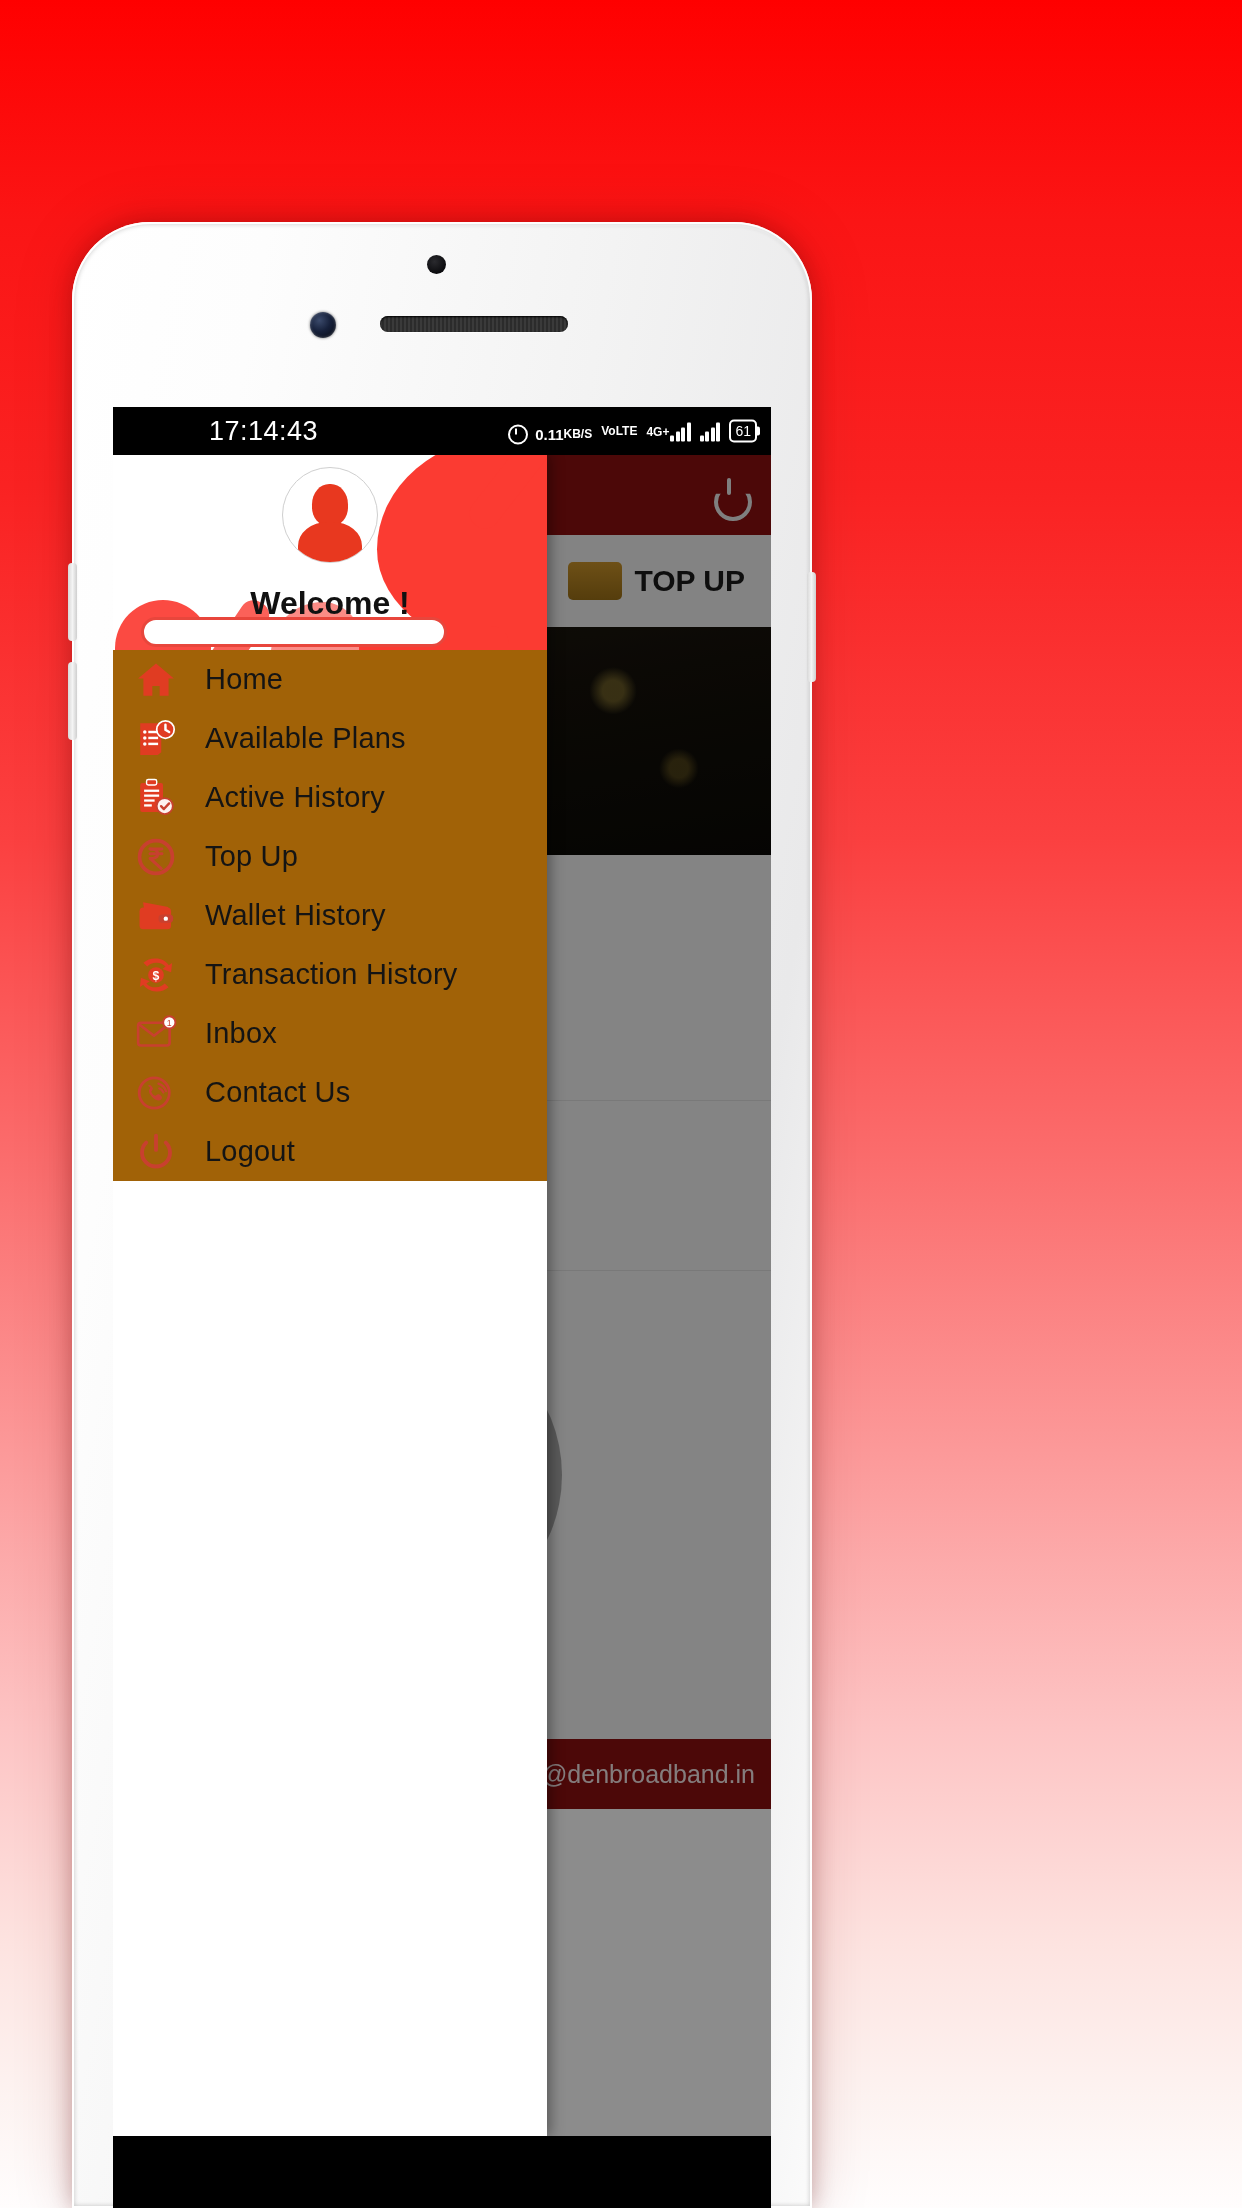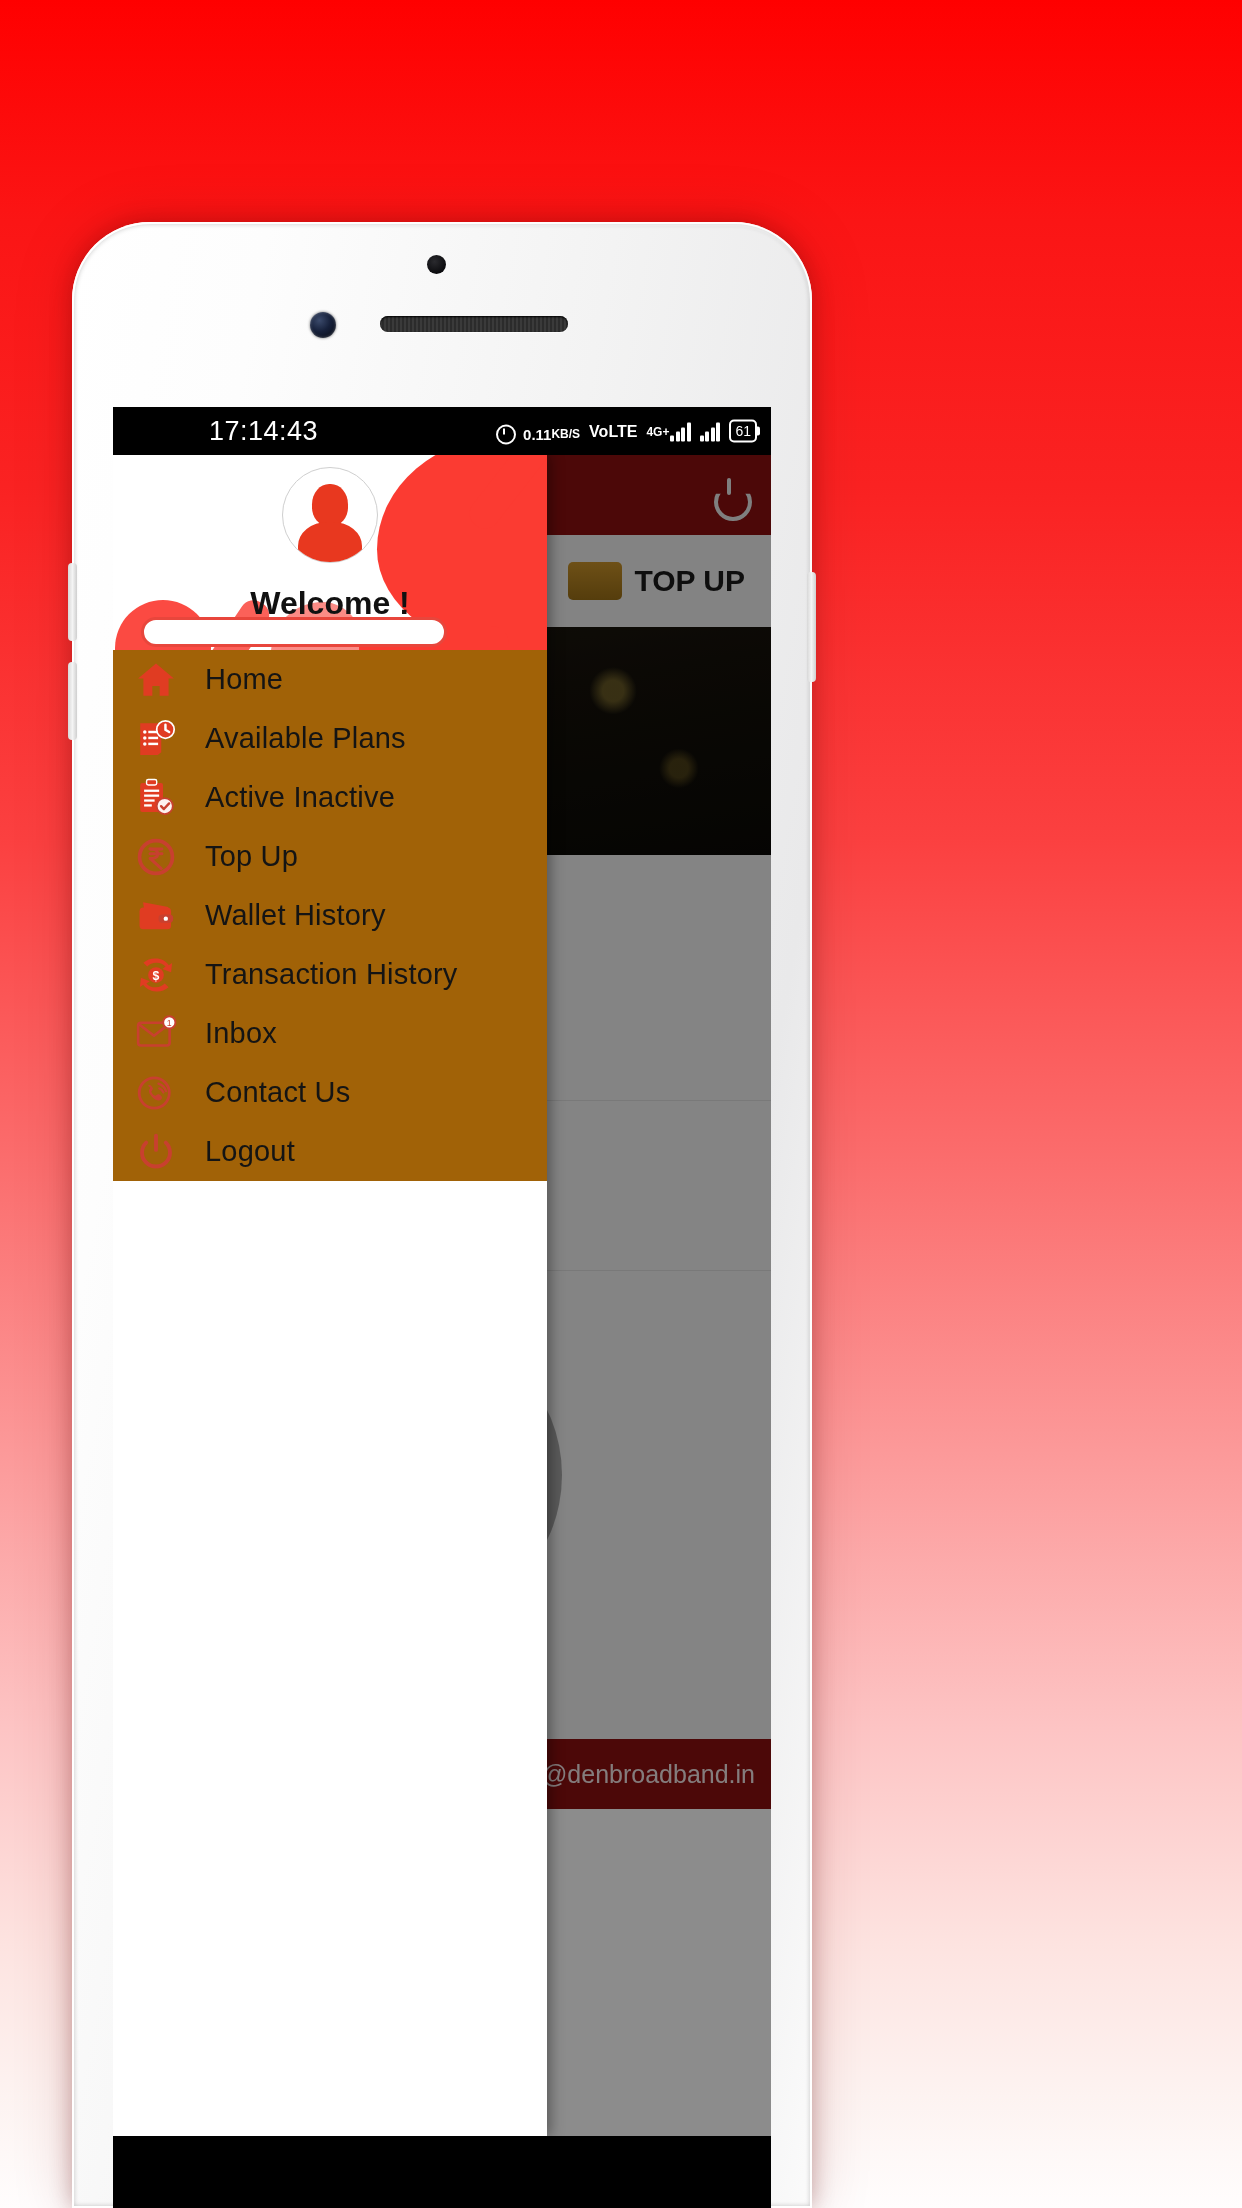--- a/index.html
+++ b/index.html
@@ -97,21 +97,21 @@
     content:""; position:absolute; left:2px; top:3px;
     width:16px; height:16px; border:2px solid #fff; border-radius:50%;
   }
   .alarm-ic::after{
     content:""; position:absolute; left:9px; top:7px;
     width:2px; height:6px; background:#fff;
   }
   .netspeed{ line-height:.95; text-align:center; font-size:13px; font-weight:bold;margin-top:7px; }
   .netspeed b{ display:block; font-size:15px; font-weight:bold; }
   .netspeed span{ display:block; font-size:12px; }
-  .volte{ line-height:.95; text-align:center; font-size:16px; font-weight:bold; }
+  .volte{ line-height:.95; text-align:center; font-size:12px; font-weight:bold; }
   .volte b,.volte span{ display:block; }
   .sig{ display:flex; align-items:flex-end; gap:1.5px; height:20px; }
   .sig i{ display:block; width:4px; background:#fff; border-radius:1px; }
   .sig i:nth-child(1){ height:6px; }
   .sig i:nth-child(2){ height:10px; }
   .sig i:nth-child(3){ height:14px; }
   .sig i:nth-child(4){ height:19px; }
   .fourg{ font-size:12px; font-weight:bold; margin-right:1px; }
   .batt{
     border:2px solid #fff; border-radius:5px; padding:0 4px;
@@ -492,21 +492,21 @@
                 <g fill="#fff">
                   <rect x="5.2" y="7.2" width="8.6" height="1.3"></rect>
                   <rect x="5.2" y="10" width="8.6" height="1.3"></rect>
                   <rect x="5.2" y="12.8" width="6" height="1.3"></rect>
                   <rect x="5.2" y="15.6" width="4.4" height="1.3"></rect>
                 </g>
                 <circle cx="17" cy="16.6" r="4.6" fill="#fdf1ef" stroke="#c8402f" stroke-width="1"></circle>
                 <path d="M14.9 16.7l1.6 1.6 3-3.2" stroke="#c8402f" stroke-width="1.4" fill="none" stroke-linecap="round" stroke-linejoin="round"></path>
               </svg>
             </span>
-            <span class="mi-label">Active Inactive</span>
+            <span class="mi-label">Active History</span>
           </div>
           <div class="menu-item">
             <span class="mi-icon">
               <svg viewBox="0 0 24 24">
                 <circle cx="12" cy="12" r="9.4" fill="none" stroke="#c8402f" stroke-width="2.1"></circle>
                 <g fill="none" stroke="#c8402f" stroke-width="1.7" stroke-linecap="round">
                   <path d="M8.6 7.4h6.8"></path>
                   <path d="M8.6 10.2h6.8"></path>
                   <path d="M8.6 7.4c3.2 0 4.4 1 4.4 2.7s-1.3 2.8-4.4 2.8"></path>
                   <path d="M8.8 12.9 15 18.6"></path>

